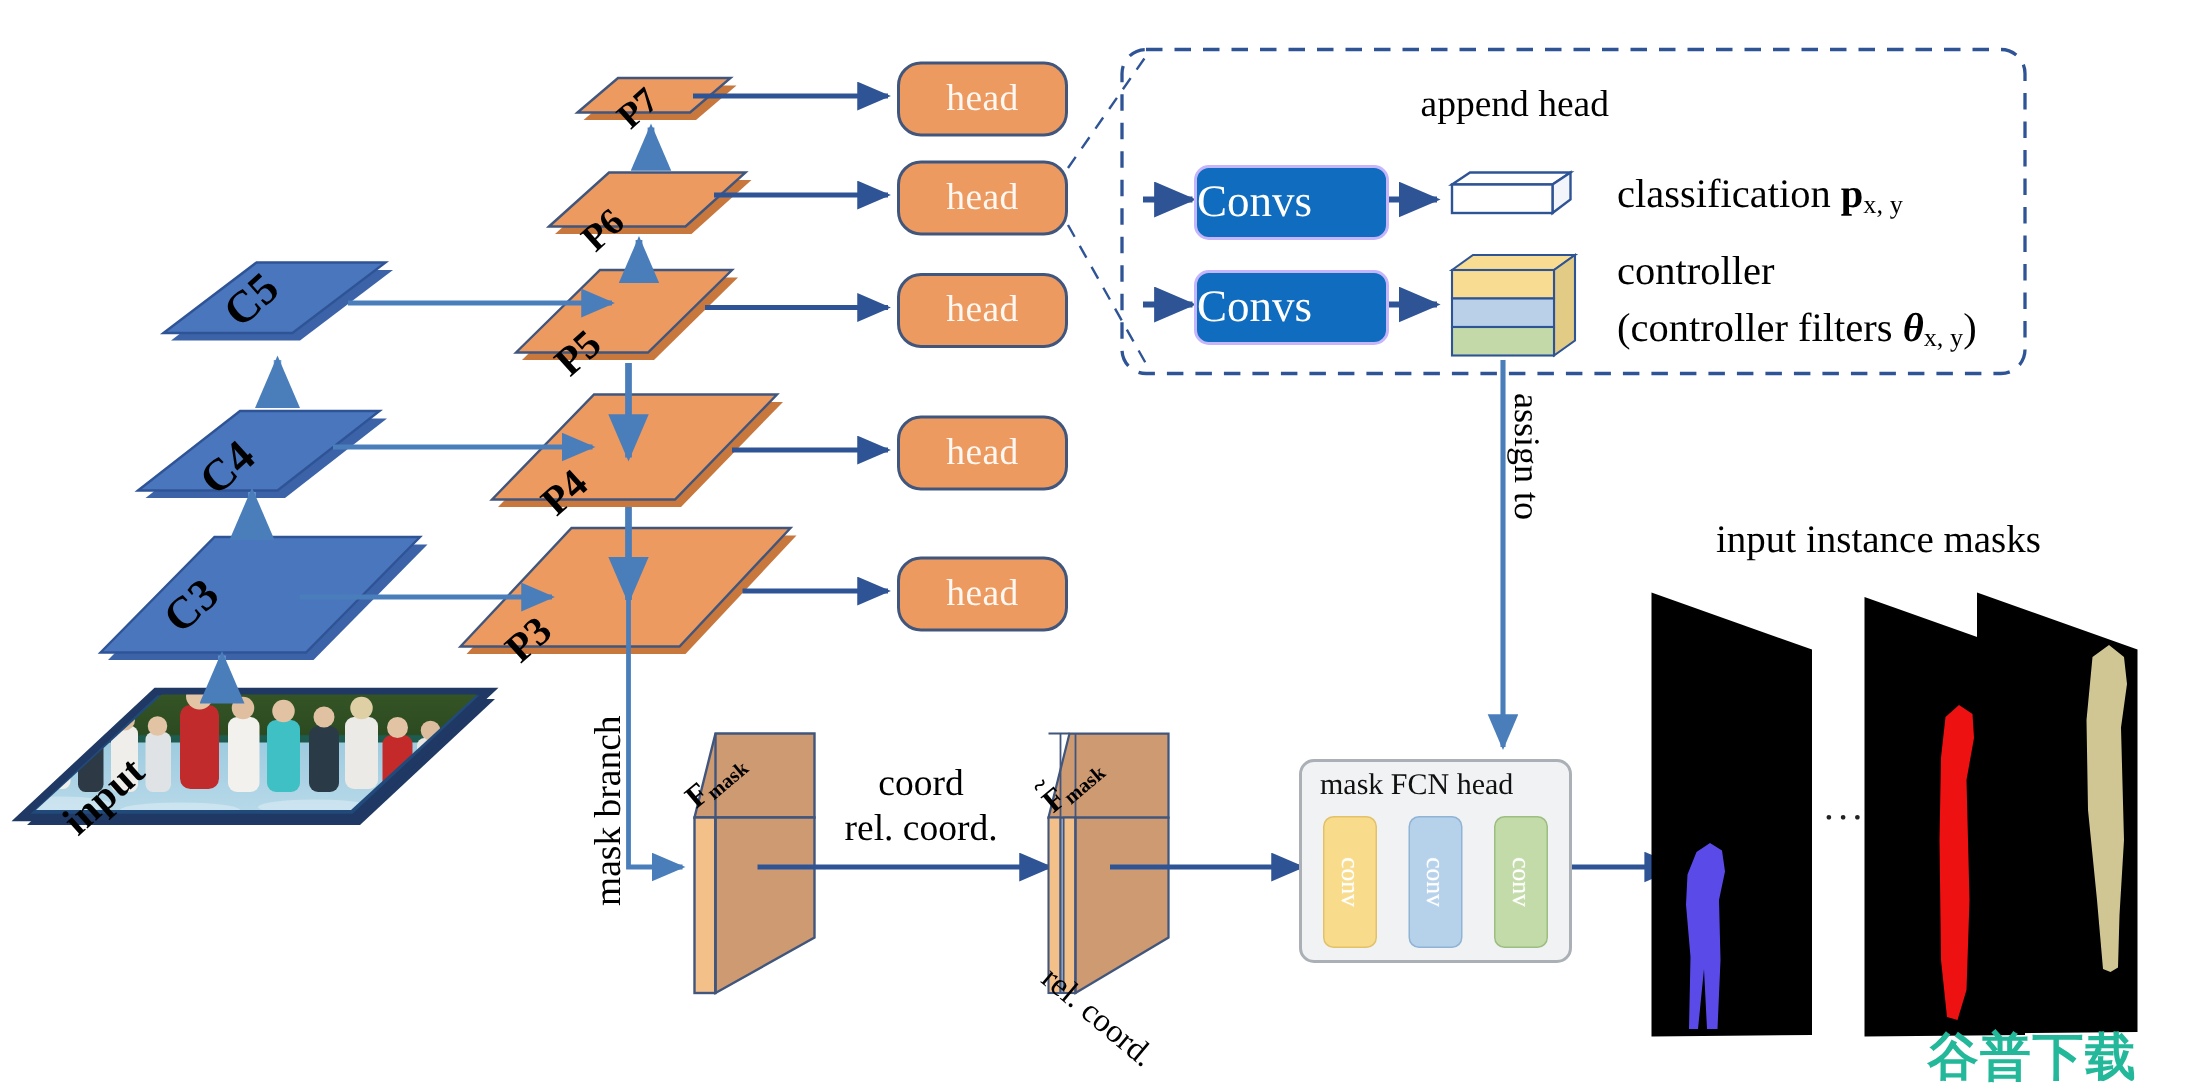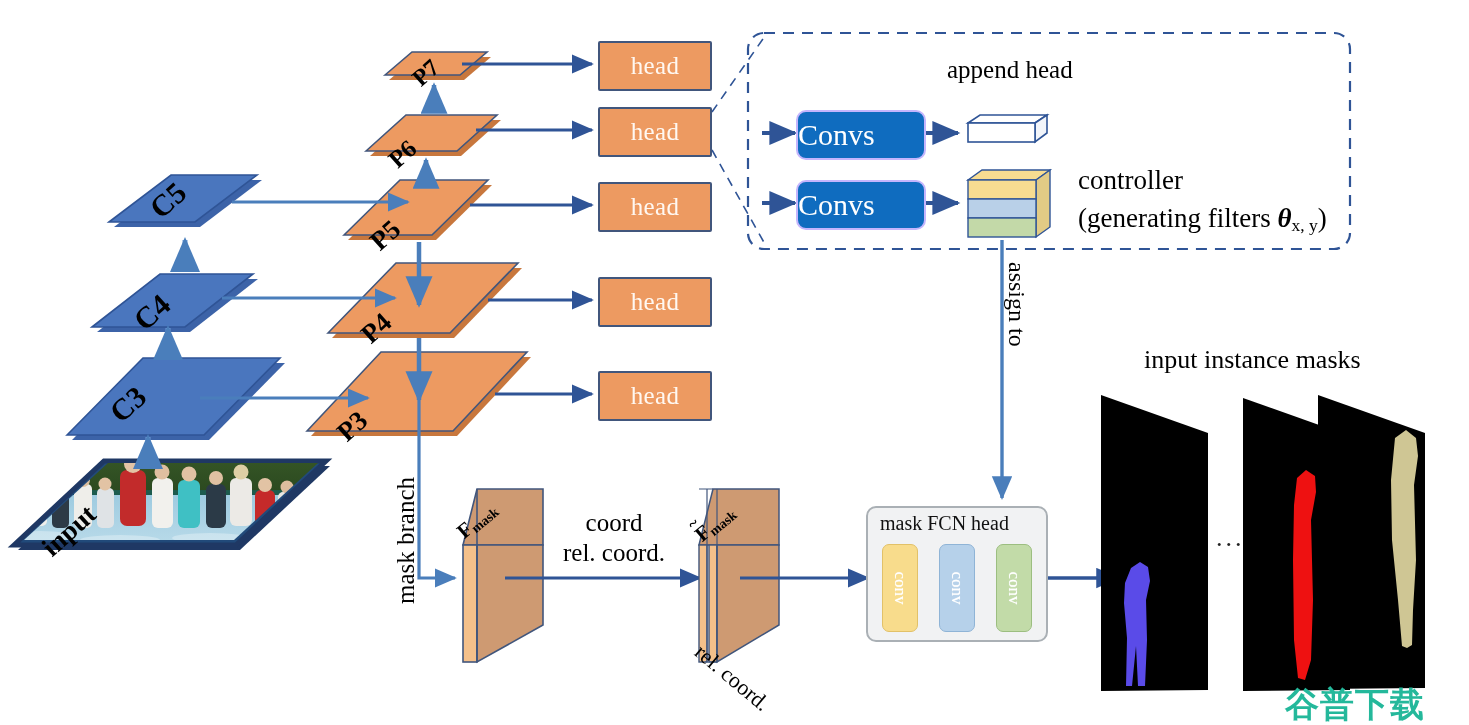--- a/index.html
+++ b/index.html
@@ -3,21 +3,21 @@
 <meta charset="utf-8">
 <style>
   html,body{margin:0;padding:0;background:#fff;}
   body{width:1469px;height:725px;position:relative;overflow:hidden;
        font-family:"Liberation Serif",serif;}
   #stage{position:absolute;left:0;top:0;width:1469px;height:725px;}
   svg.layer{position:absolute;left:0;top:0;width:1469px;height:725px;overflow:visible;}
 
   
   .headbox{
-    position:absolute;border:2px solid #41567C;border-radius:2px;
+    position:absolute;border:2px solid #41567C;border-radius:16px;
     background:#ED9A61;color:#FFF8F2;
     display:flex;align-items:center;justify-content:center;
     font-size:25px;letter-spacing:.3px;
   }
   .convbox{
     position:absolute;border:2px solid #c4b5fd;border-radius:10px;
     background:#0F6CBF;color:#fff;
     display:flex;align-items:center;justify-content:flex-start;
     font-size:30px;
   }
@@ -301,26 +301,29 @@
 
   <div class="txt t-shared" style="left:947px;top:56px;">append head</div>
 
   <div class="convbox" style="left:796px;top:110px;width:126px;height:46px;">
     <span>Convs</span>
     </div>
   <div class="convbox" style="left:796px;top:180px;width:126px;height:46px;">
     <span>Convs</span>
     </div>
 
+  <div class="txt t-cls" style="left:1078px;top:114px;">
+    <span>classification </span><span class="bf">p</span><span class="sub">x, y</span>
+  </div>
 
   <div class="txt t-ctrl" style="left:1078px;top:165px;">
     <span>controller</span>
   </div>
   <div class="txt t-ctrl" style="left:1078px;top:203px;">
-    <span>(generating filters </span><span class="bf" style="font-style:italic;">θ</span><span class="sub">x, y</span><span>)</span>
+    <span>(controller filters </span><span class="bf" style="font-style:italic;">θ</span><span class="sub">x, y</span><span>)</span>
   </div>
 
   <div class="txt rot-cw" style="left:1030px;top:262px;font-size:24px;">assign to</div>
 
   <div class="txt rot-ccw" style="left:392px;top:604px;font-size:25px;">mask branch</div>
 
   <div class="txt mask-label rot-sl" style="left:452px;top:525px;">
     <span>F</span><span class="sub">mask</span>
   </div>
 

